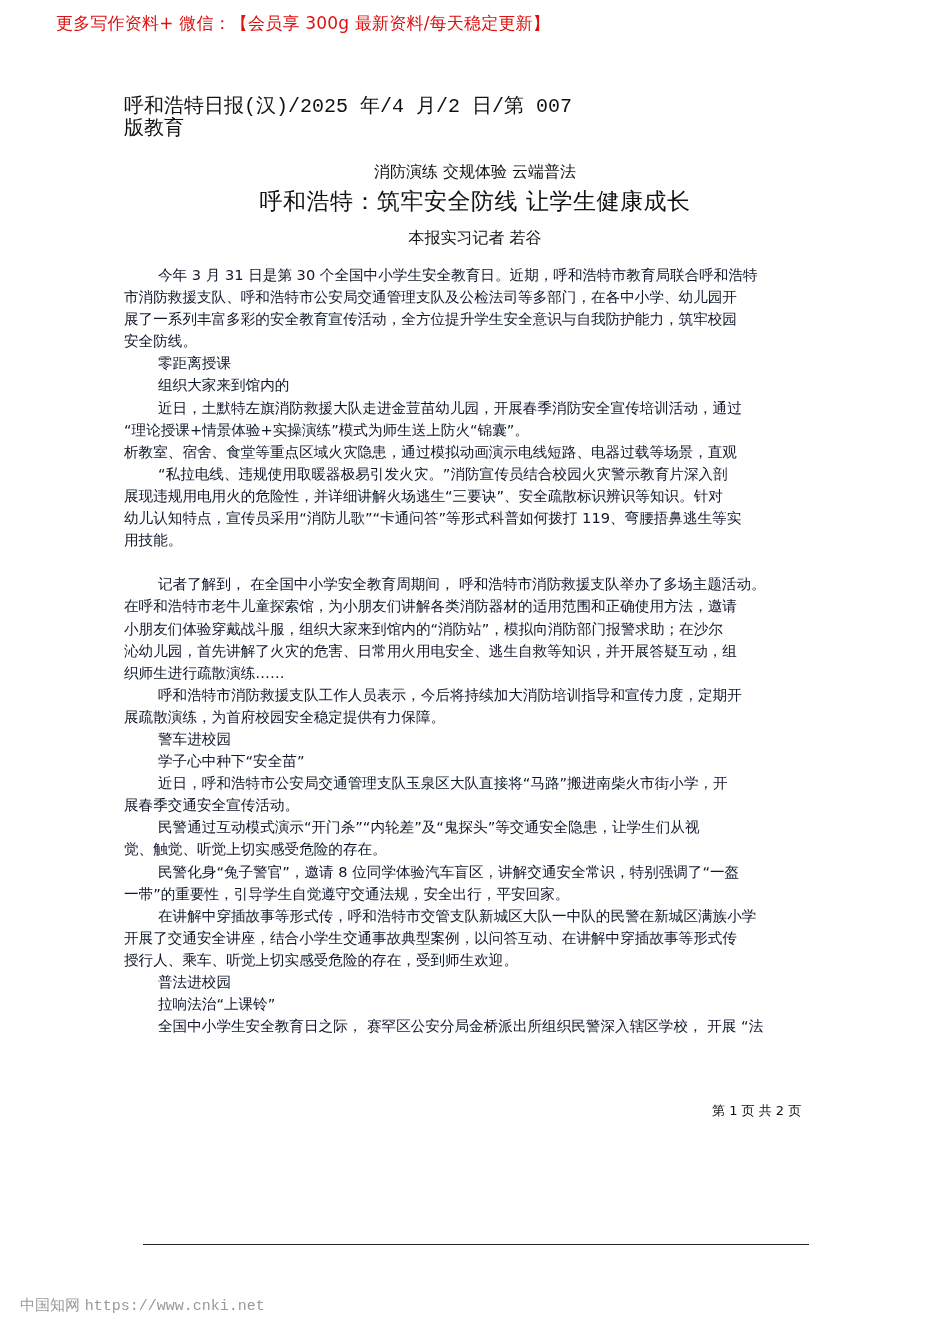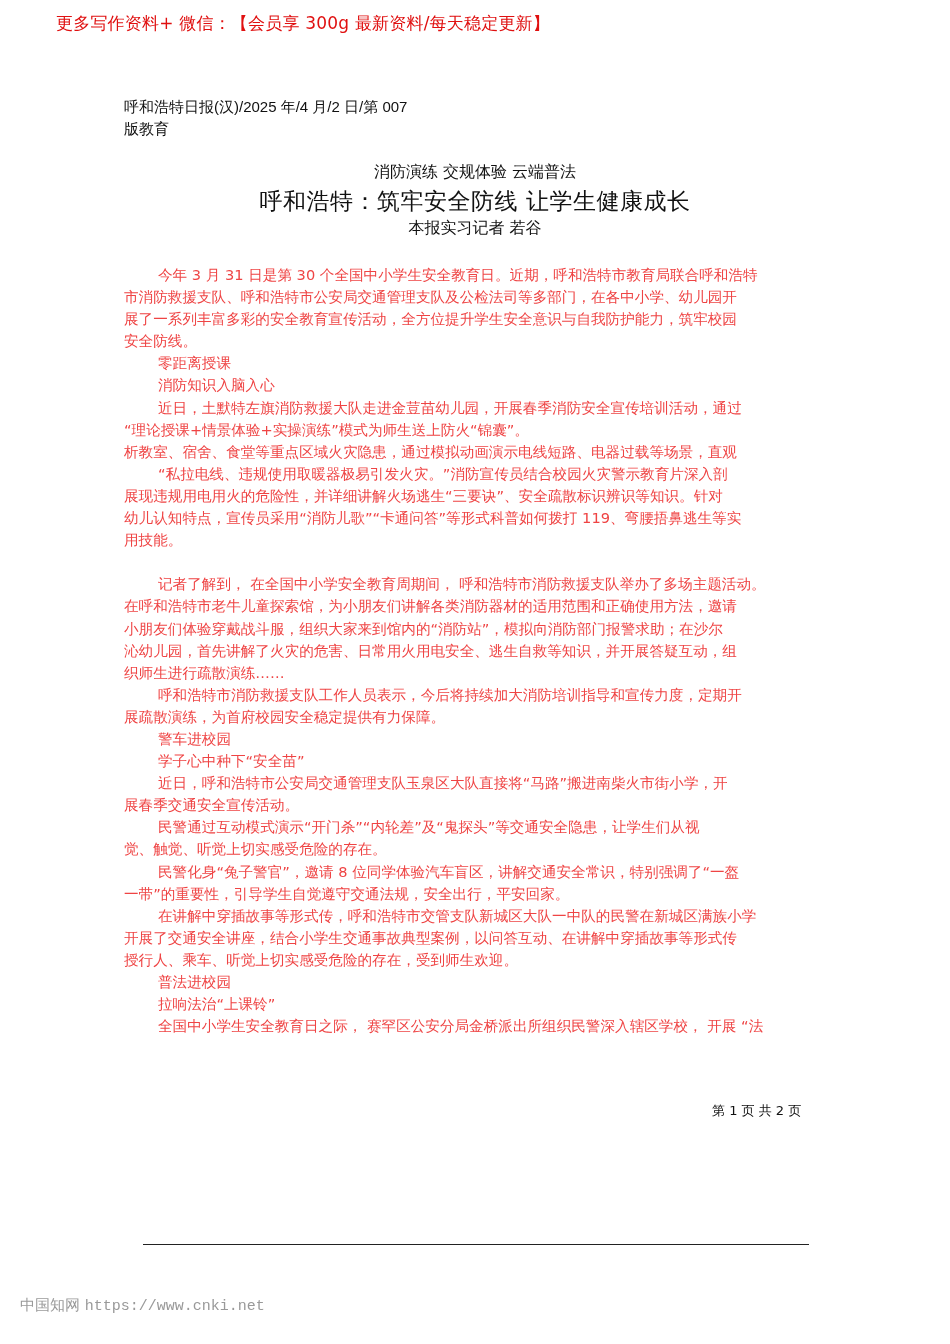--- a/index.html
+++ b/index.html
@@ -1,29 +1,29 @@
 <!DOCTYPE html>
 <html><head>
 <meta charset="utf-8">
 <style>
   html, body { margin: 0; padding: 0; background: #ffffff; }
   body { width: 950px; height: 1344px; position: relative; overflow: hidden;
          font-family: "DejaVu Sans", "Liberation Sans", sans-serif; color: #111; }
   .promo { position: absolute; left: 56px; top: 12px; font-size: 17px; color: #e01010;
            font-family: "DejaVu Sans", sans-serif; white-space: nowrap; letter-spacing: 0.2px; }
-  .source { position: absolute; left: 124px; top: 96px; font-size: 15px; line-height: 22px;
-            font-family: Liberation Sans, sans-serif; color: #111; }
+  .source { position: absolute; left: 124px; top: 96px; font-size: 20px; line-height: 22px;
+            font-family: Liberation Mono, monospace; color: #111; }
   .subhead { position: absolute; left: 0; width: 950px; top: 162px; text-align: center;
              font-size: 16px; color: #111; }
   .headline { position: absolute; left: 0; width: 950px; top: 186px; text-align: center;
               font-size: 23px; color: #111; letter-spacing: 0.5px; }
-  .byline { position: absolute; left: 0; width: 950px; top: 218px; text-align: center;
+  .byline { position: absolute; left: 0; width: 950px; top: 228px; text-align: center;
             font-size: 16px; color: #111; }
   .body-text { position: absolute; left: 124px; top: 264px; width: 710px; font-size: 14.6px;
-               line-height: 22.1px; color: #ef4444; }
+               line-height: 22.1px; color: #0f172a; }
   .line { white-space: nowrap; height: 22.1px; overflow: visible; }
   .line.indent { padding-left: 34px; }
   .blank { height: 22.1px; }
   .page-num { position: absolute; left: 712px; top: 1102px; font-size: 13px; color: #111; white-space: nowrap; }
   .rule { position: absolute; left: 143px; top: 1244px; width: 666px; height: 0; border-top: 1.5px solid #222; }
   .footer { position: absolute; left: 20px; top: 1296px; font-size: 15px; color: #999;
             font-family: "DejaVu Serif", serif; white-space: nowrap; }
   .footer .url { font-family: "Liberation Mono", "DejaVu Sans Mono", monospace; }
 </style>
 </head>
@@ -44,21 +44,21 @@
     <div>
       <div class="line indent">今年 3 月 31 日是第 30 个全国中小学生安全教育日。近期，呼和浩特市教育局联合呼和浩特</div>
       <div class="line">市消防救援支队、呼和浩特市公安局交通管理支队及公检法司等多部门，在各中小学、幼儿园开</div>
       <div class="line">展了一系列丰富多彩的安全教育宣传活动，全方位提升学生安全意识与自我防护能力，筑牢校园</div>
       <div class="line">安全防线。</div>
     </div>
     <div>
       <div class="line indent">零距离授课</div>
     </div>
     <div>
-      <div class="line indent">消防知识入脑入心</div>
+      <div class="line indent">组织大家来到馆内的</div>
     </div>
     <div>
       <div class="line indent">近日，土默特左旗消防救援大队走进金荳苗幼儿园，开展春季消防安全宣传培训活动，通过</div>
       <div class="line">“理论授课+情景体验+实操演练”模式为师生送上防火“锦囊”。</div>
     </div>
     <div>
       <div class="line">析教室、宿舍、食堂等重点区域火灾隐患，通过模拟动画演示电线短路、电器过载等场景，直观</div>
       <div class="line indent">“私拉电线、违规使用取暖器极易引发火灾。”消防宣传员结合校园火灾警示教育片深入剖</div>
       <div class="line">展现违规用电用火的危险性，并详细讲解火场逃生“三要诀”、安全疏散标识辨识等知识。针对</div>
       <div class="line">幼儿认知特点，宣传员采用“消防儿歌”“卡通问答”等形式科普如何拨打 119、弯腰捂鼻逃生等实</div>

